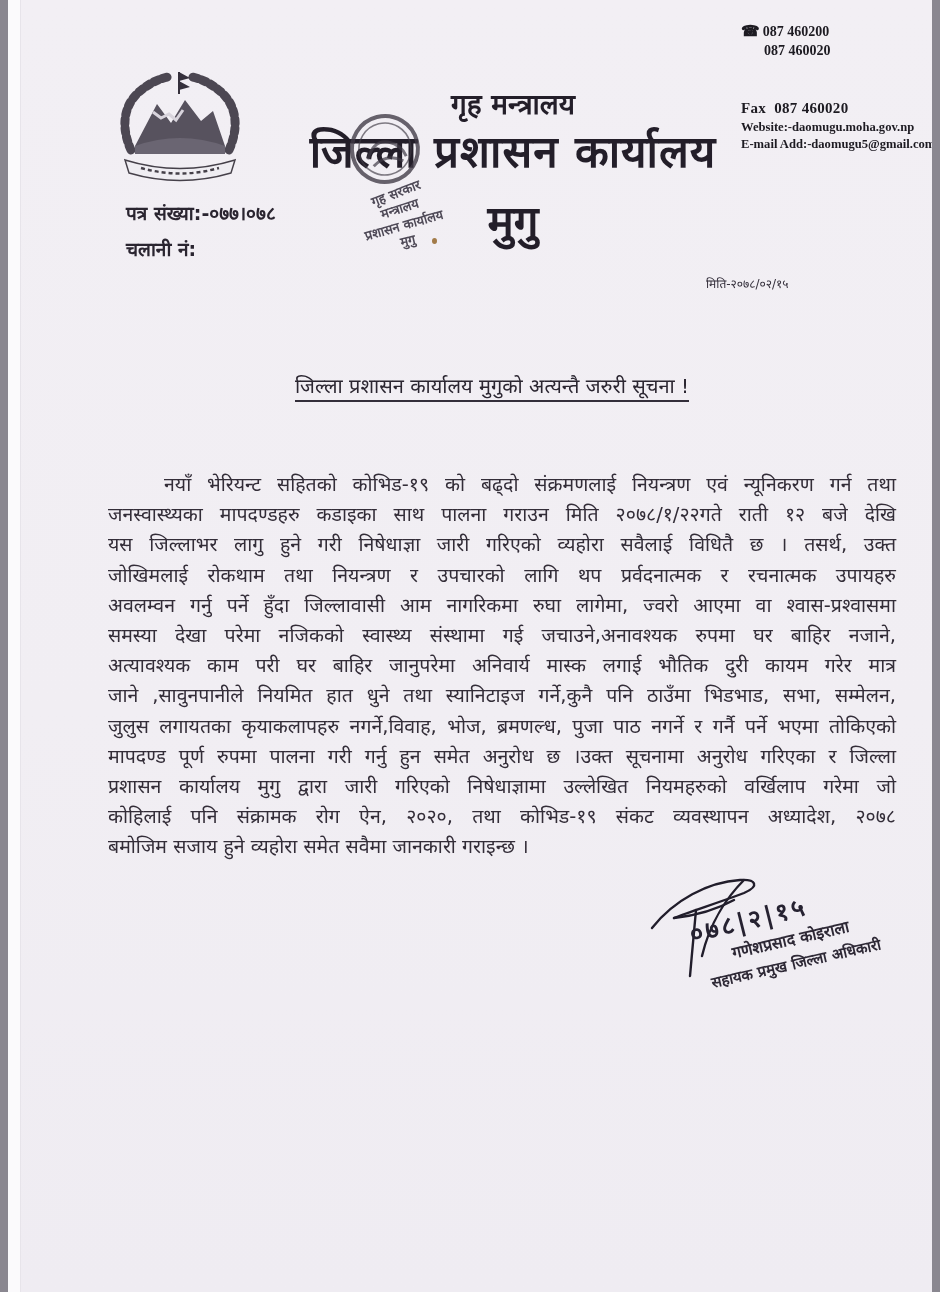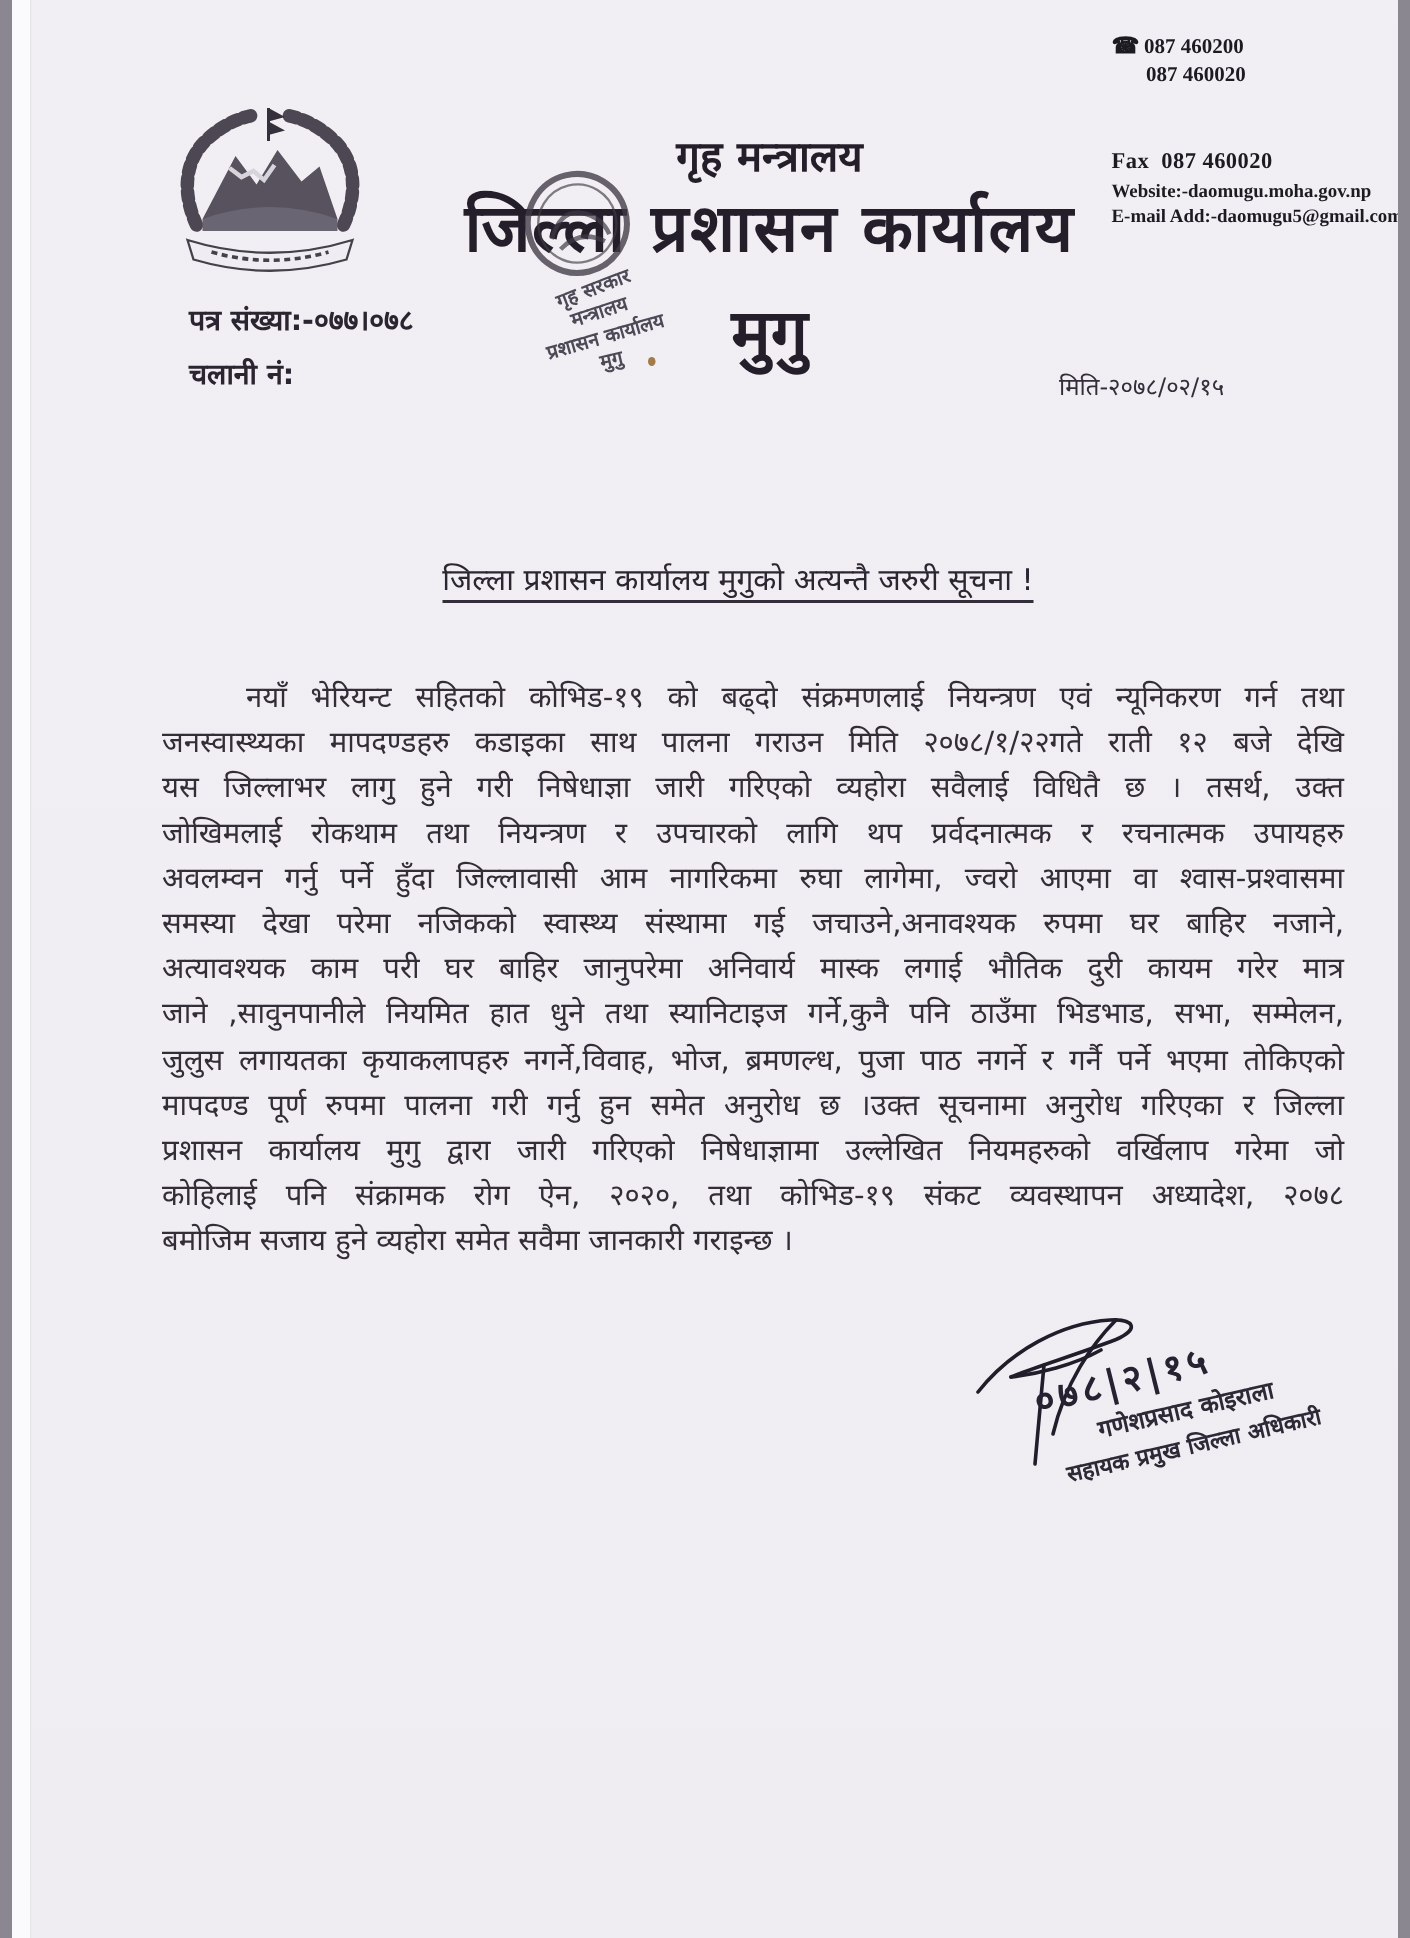--- a/index.html
+++ b/index.html
@@ -44,28 +44,28 @@
   .hdr-stamp .st{font-size:13px;font-weight:700;line-height:1.25;white-space:nowrap;}
   .hdr-stamp .st.t1{transform:rotate(-7deg);}
   .hdr-stamp .st.t2{transform:rotate(-4deg);}
   .hdr-stamp .st.t3{transform:rotate(-2deg);}
   .hdr-stamp .st.t4{transform:rotate(1deg);}
   .ink-dot{position:absolute;left:424px;top:238px;width:5px;height:6px;border-radius:50%;background:#94662a;opacity:.85;}
 
   
   .meta-letter{position:absolute;left:118px;top:200px;font-size:19px;font-weight:700;color:#2a2530;text-align:right;}
   .meta-dispatch{position:absolute;left:118px;top:236px;font-size:19px;font-weight:700;color:#2a2530;}
-  .meta-date{position:absolute;left:698px;top:246px;font-size:16px;color:#332e3a;}
+  .meta-date{position:absolute;left:698px;top:275px;font-size:12px;color:#332e3a;}
 
   
   .title-wrap{position:absolute;left:44px;right:0;top:372px;text-align:center;}
   .title-wrap span{display:inline-block;font-size:20px;font-weight:400;color:#2b2631;padding-bottom:1px;border-bottom:2px solid #332e3a;}
 
   
-  .body-text{position:absolute;left:100px;top:450px;width:788px;font-size:19.5px;line-height:30.2px;color:#332d38;}
+  .body-text{position:absolute;left:100px;top:470px;width:788px;font-size:19.5px;line-height:30.2px;color:#332d38;}
   .bline{text-align:justify;text-align-last:justify;min-height:30.2px;}
   .bline.first{text-indent:56px;}
   .bline.last{text-align-last:left;}
 
   
   .sig-svg{position:absolute;left:636px;top:872px;}
   .sig-date{position:absolute;left:680px;top:902px;font-size:25px;letter-spacing:3px;color:#262231;transform:rotate(-14deg);font-weight:600;}
   .sig-stamp{position:absolute;left:660px;top:928px;width:250px;text-align:center;transform:rotate(-13deg);color:#2e2936;}
   .sig-stamp .nm{font-size:16px;font-weight:700;line-height:1.55;}
   .sig-stamp .ds{font-size:15px;font-weight:700;}

